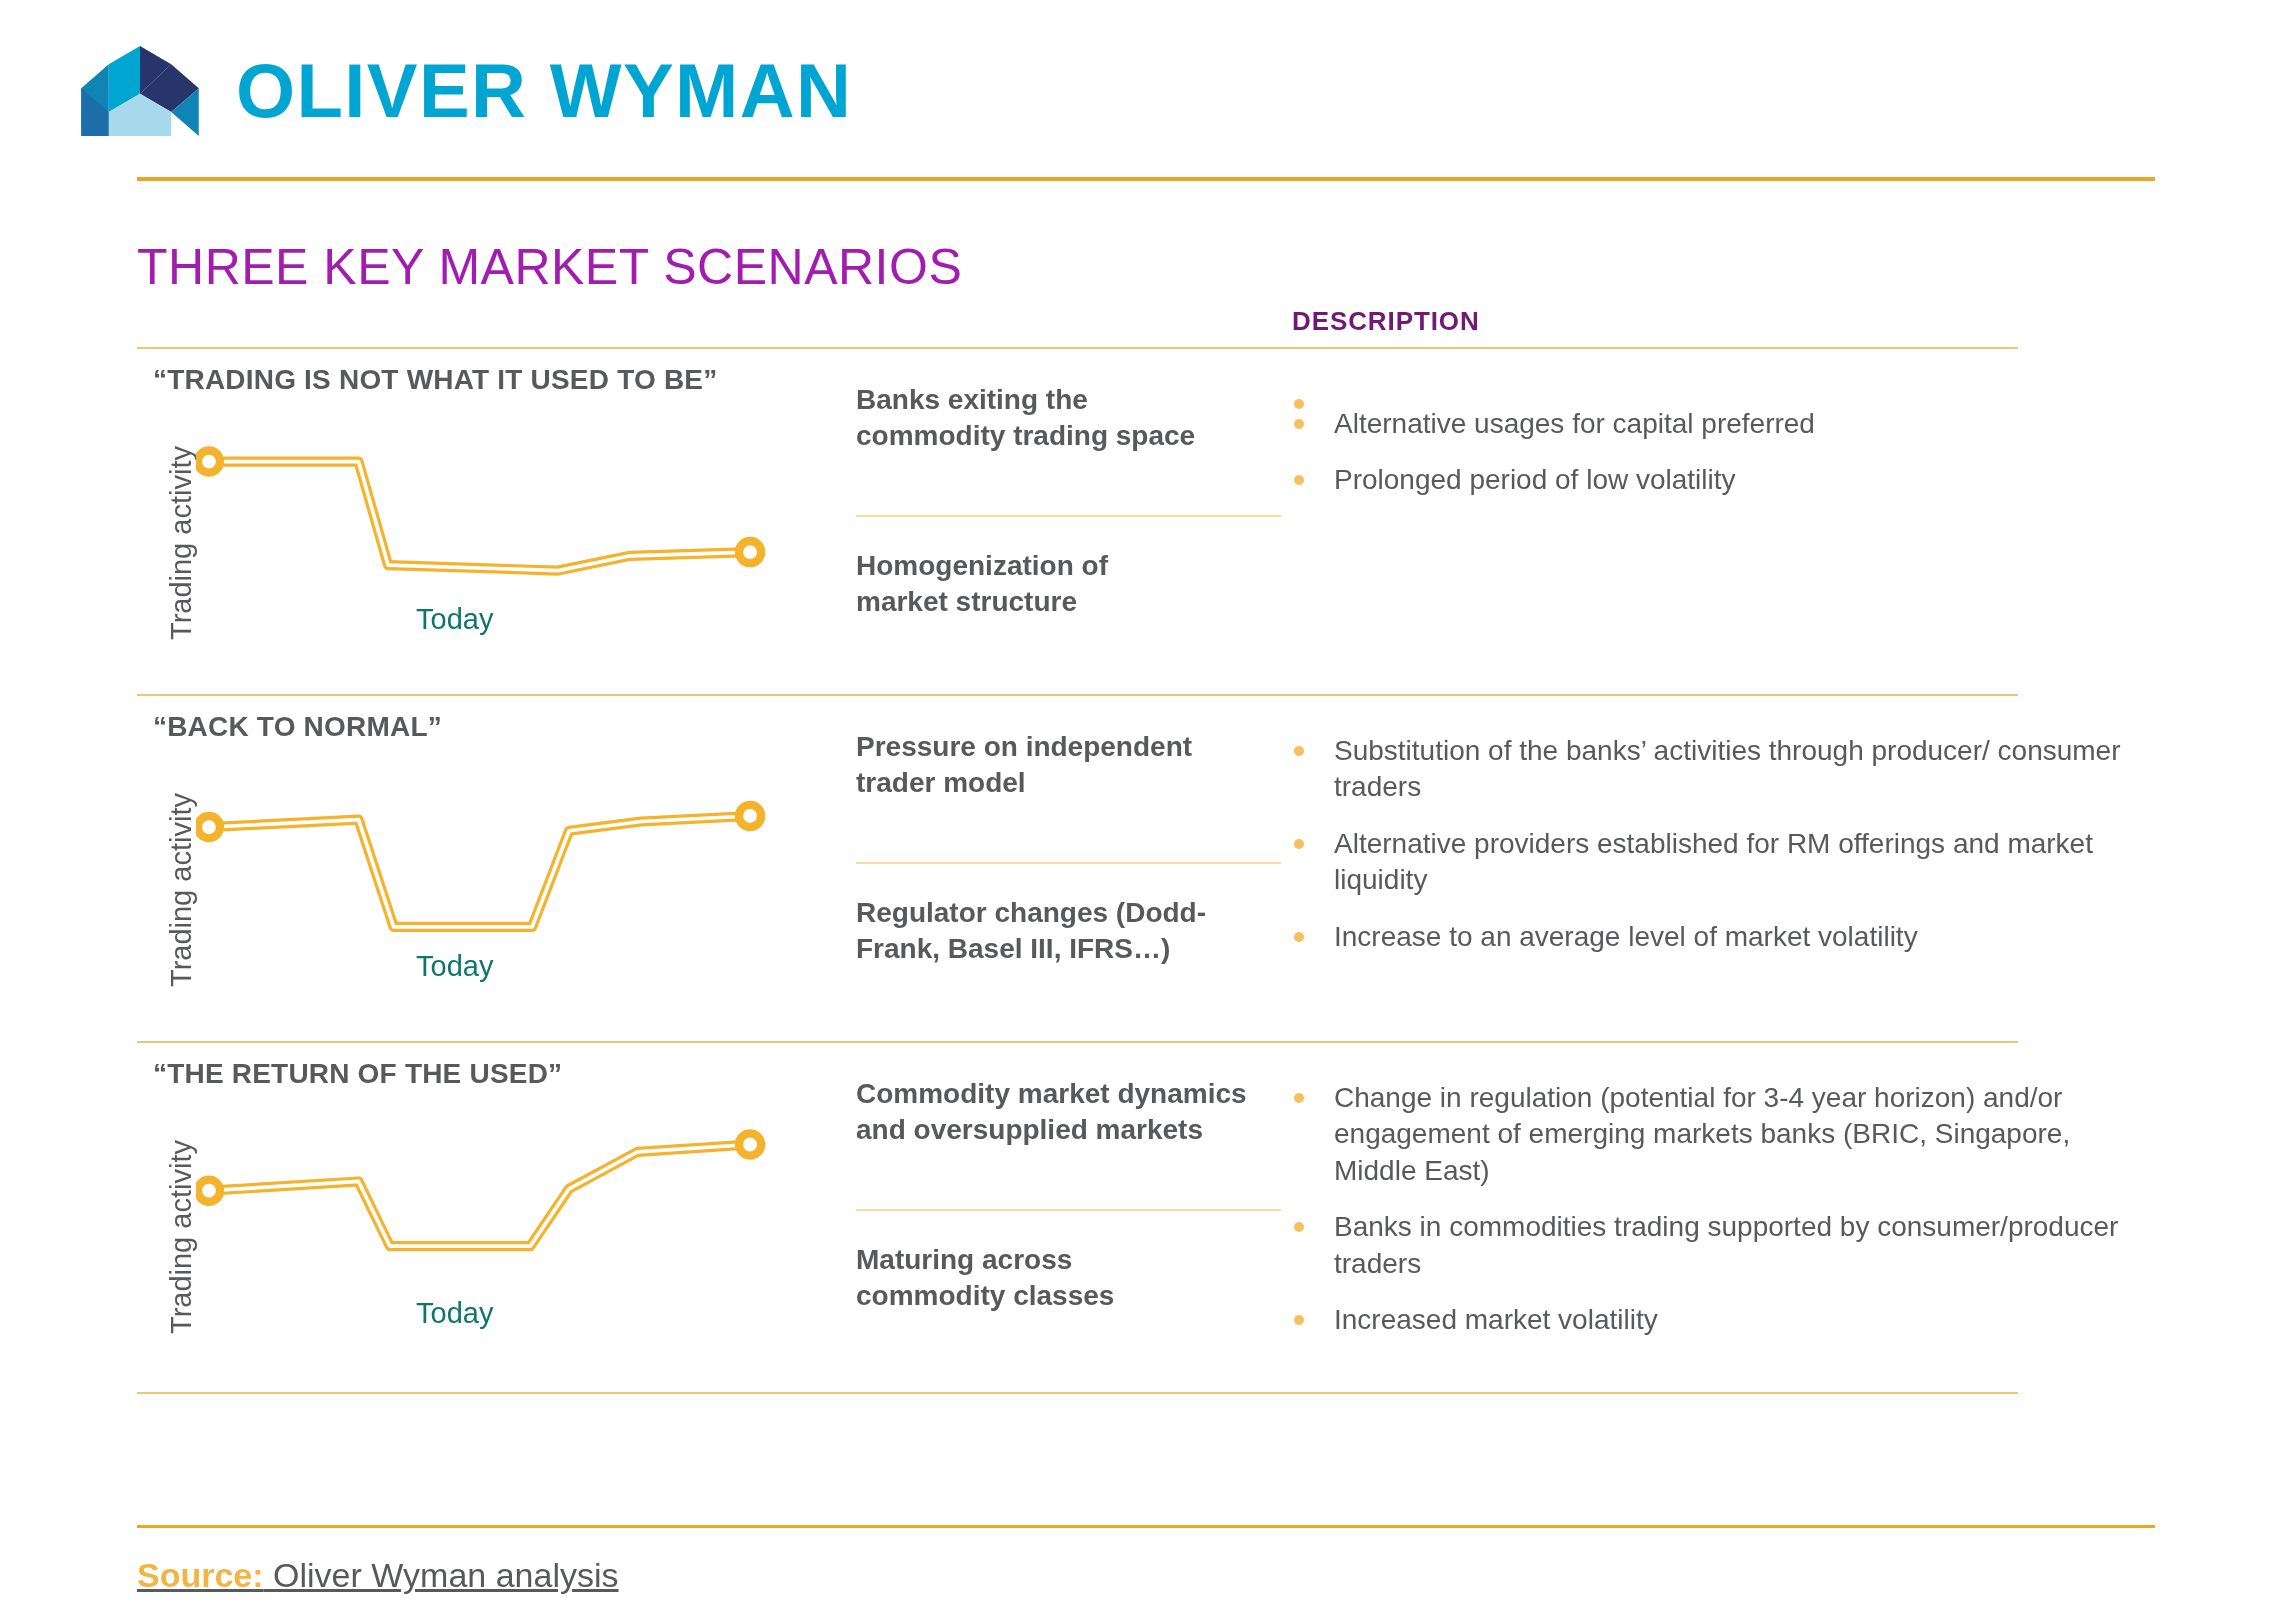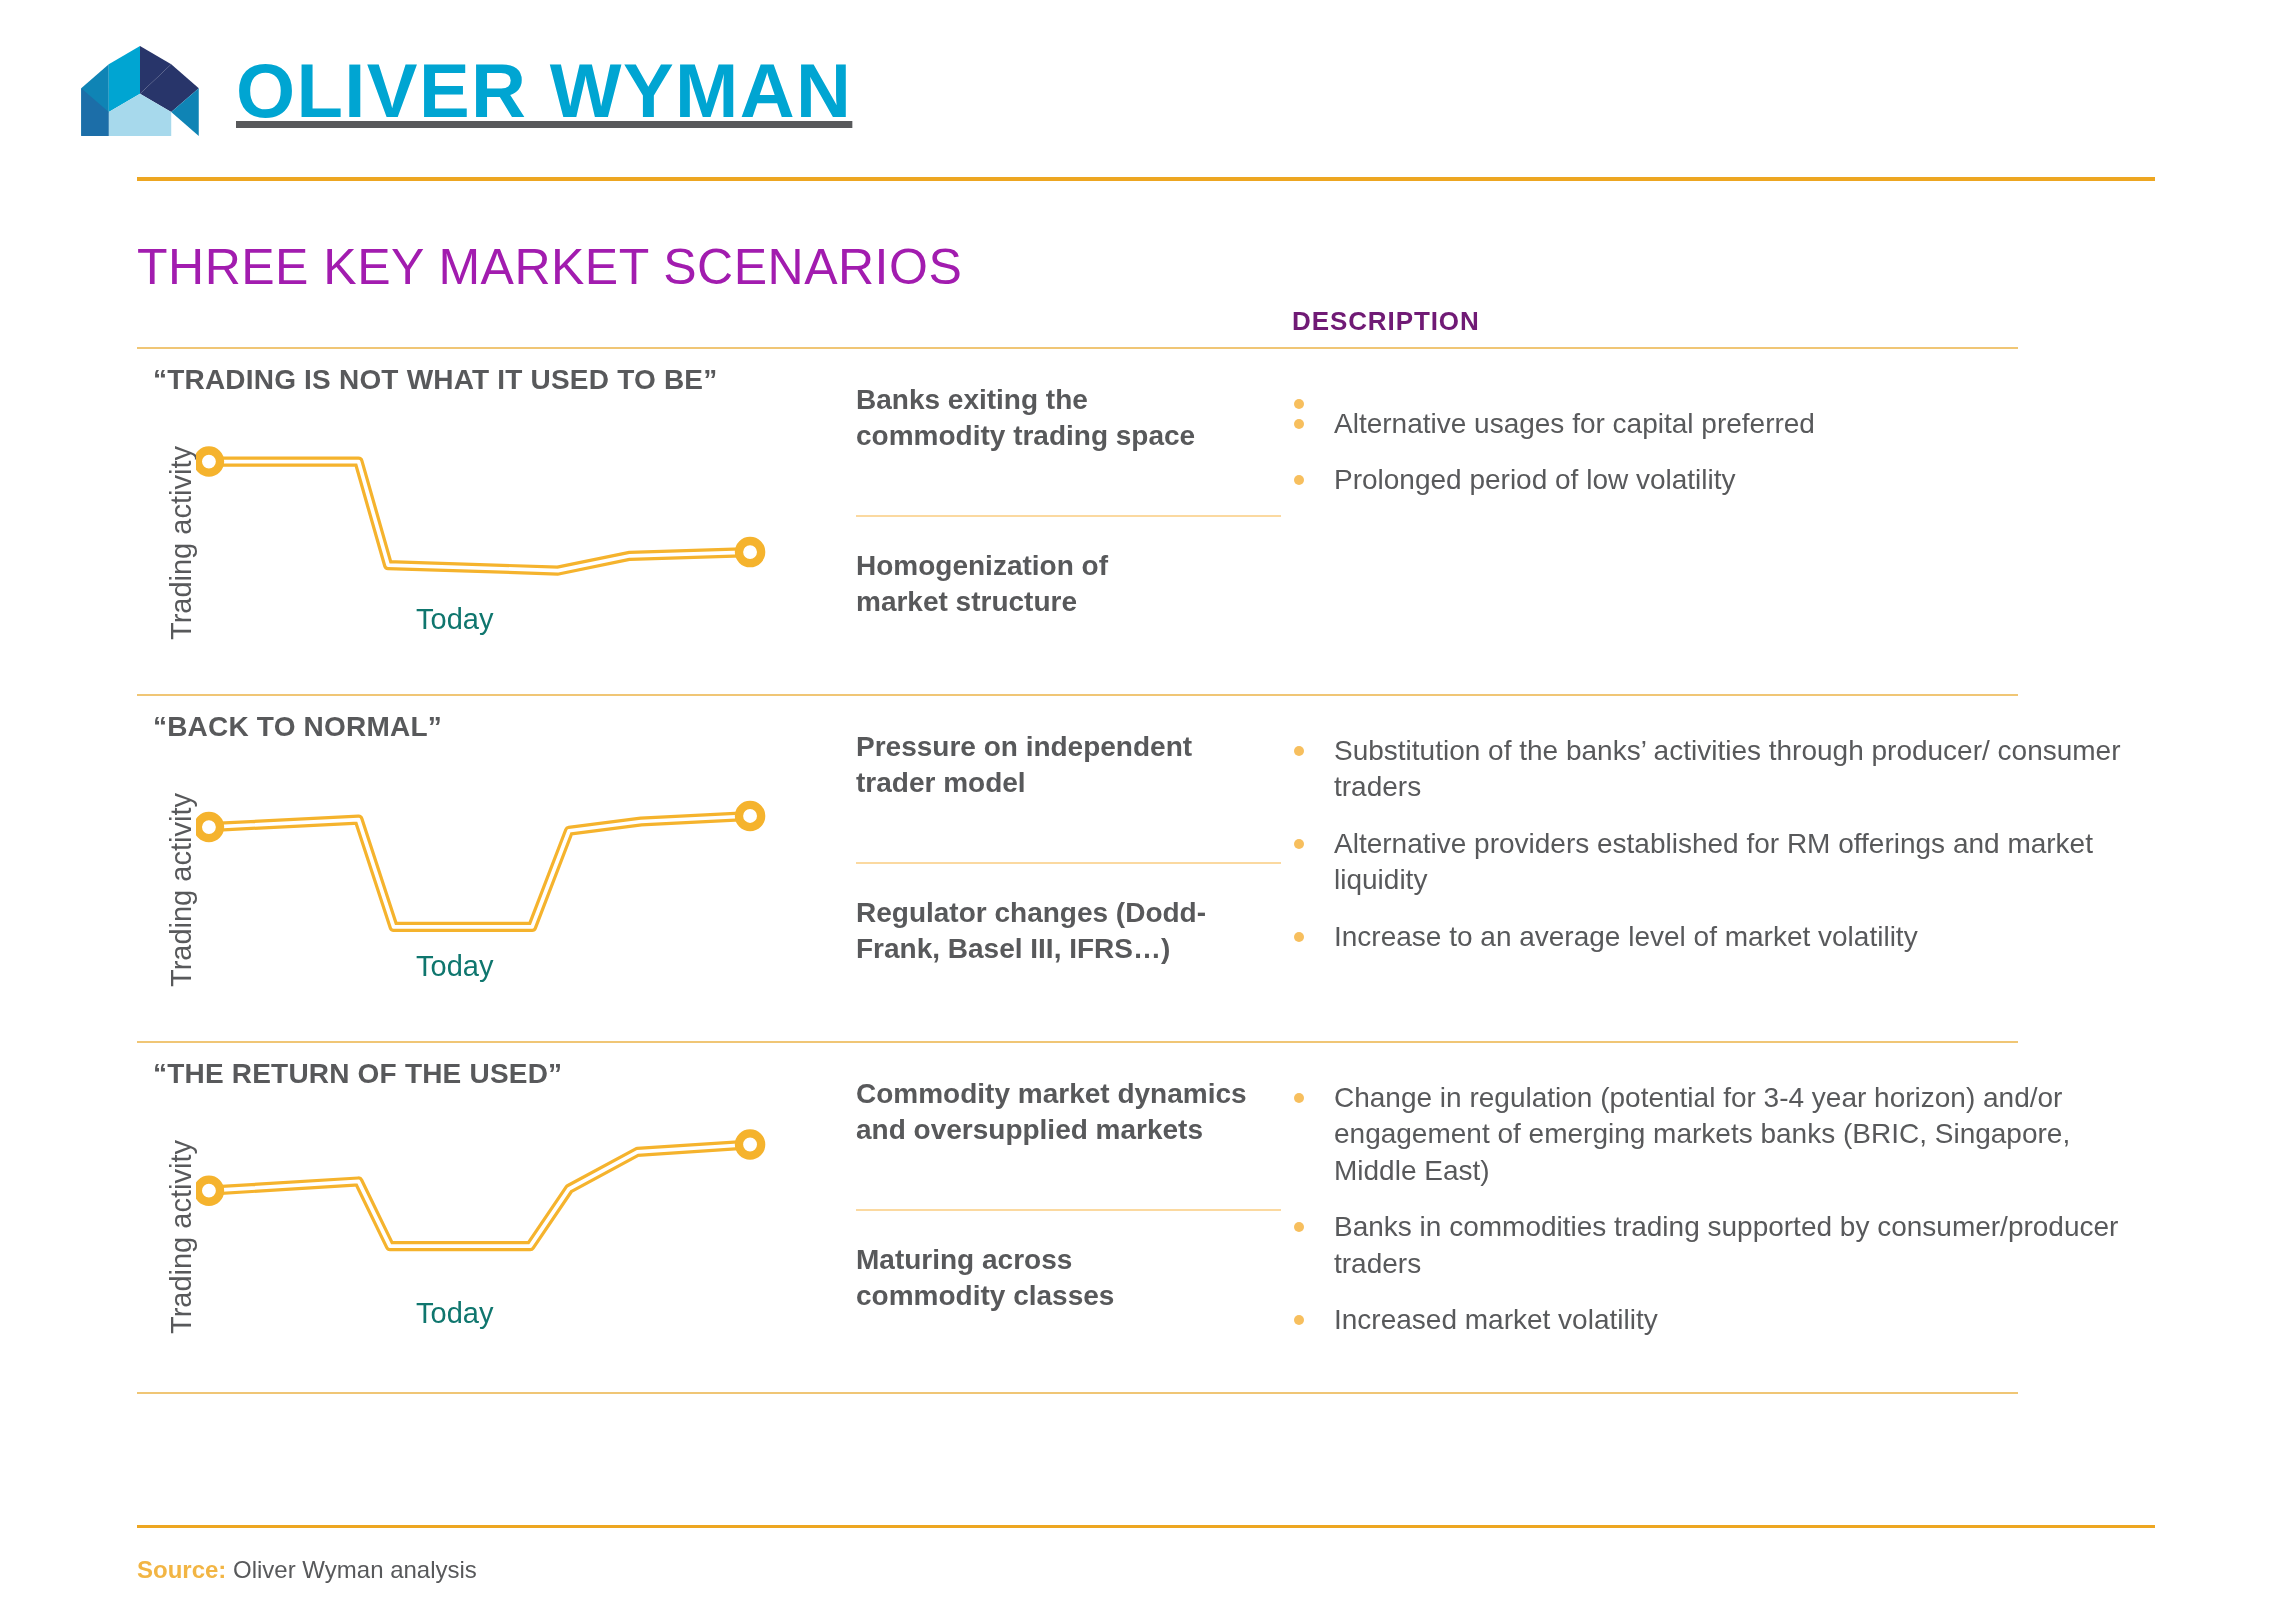--- a/index.html
+++ b/index.html
@@ -26,21 +26,20 @@
   }
 
   
   .brand {
     position: absolute;
     left: 81px;
     top: 46px;
     display: flex;
     align-items: center;
     gap: 37px;
-    text-decoration: underline;
   }
   .logo-mark {
     width: 118px;
     height: 90px;
     display: block;
   }
   .logo-word {
     font-family: "Liberation Sans", sans-serif;
     font-size: 76px;
     font-weight: 700;
@@ -215,23 +214,24 @@
     height: 10px;
     border-radius: 50%;
     background: #f7bf5e;
   }
 
   
   .source {
     position: absolute;
     left: 137px;
     top: 1556px;
-    font-size: 24px;
-    color: #58595b;
-    white-space: nowrap;
+    font-size: 34px;
+    color: #58595b;
+    white-space: nowrap;
+    text-decoration: underline;
   }
   .source .src-label {
     color: #f2b544;
     font-weight: 700;
   }
 </style>
 </head>
 <body>
 
 <div class="page">

